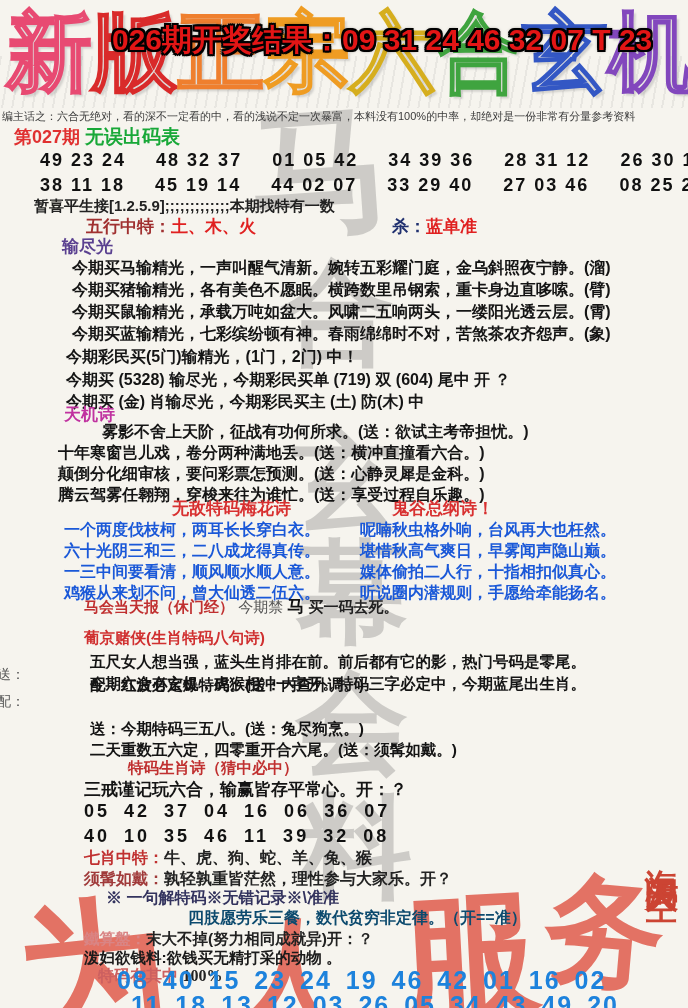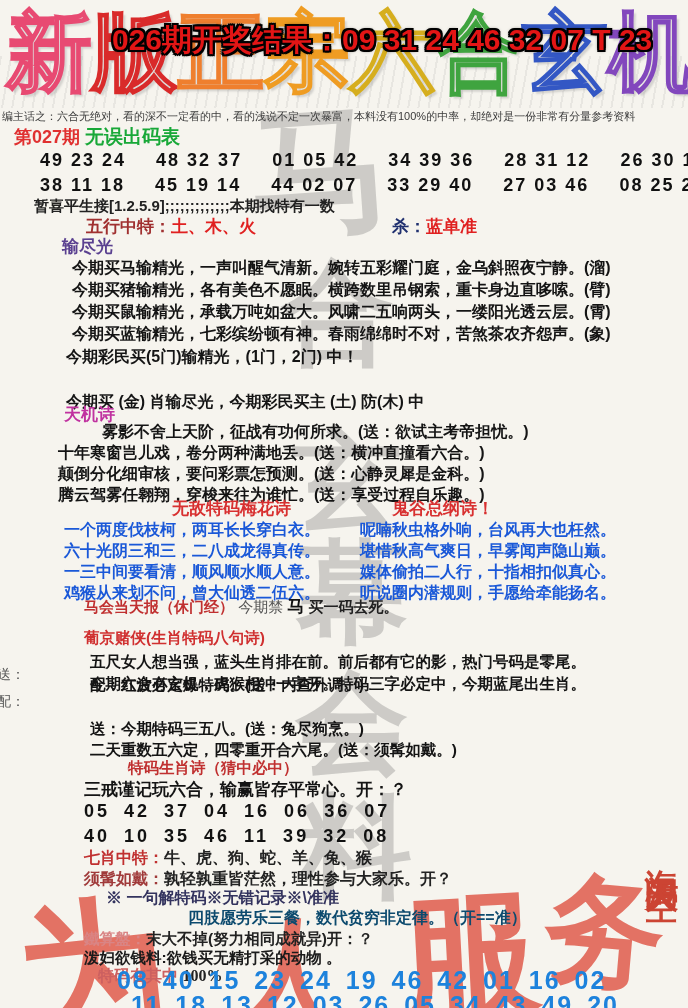--- a/index.html
+++ b/index.html
@@ -155,20 +155,21 @@
   <div id="kill" class="abs z">
     <span class="lab">杀：</span><span class="val">蓝单准</span>
   </div>
 
   <div id="sjg-hdr" class="abs z">输尽光</div>
   <div id="sjg0" class="abs z bline">今期买马输精光，一声叫醒气清新。婉转五彩耀门庭，金乌斜照夜宁静。(溜)</div>
   <div id="sjg1" class="abs z bline">今期买猪输精光，各有美色不愿眠。横跨数里吊钢索，重卡身边直哆嗦。(臂)</div>
   <div id="sjg2" class="abs z bline">今期买鼠输精光，承载万吨如盆大。风啸二五响两头，一缕阳光透云层。(霄)</div>
   <div id="sjg3" class="abs z bline">今期买蓝输精光，七彩缤纷顿有神。春雨绵绵时不对，苦煞茶农齐怨声。(象)</div>
   <div id="sjg4" class="abs z bline">今期彩民买(5门)输精光，(1门，2门) 中！</div>
+  <div id="sjg5" class="abs z bline">今期买 (5328) 输尽光，今期彩民买单 (719) 双 (604) 尾中 开 ？</div>
   <div id="sjg6" class="abs z bline">今期买 (金) 肖输尽光，今期彩民买主 (土) 防(木) 中</div>
 
   <div id="tjs-hdr" class="abs z">天机诗</div>
   <div id="tjs0" class="abs z bline">雾影不舍上天阶，征战有功何所求。(送：欲试主考帝担忧。)</div>
   <div id="tjs1" class="abs z bline">十年寒窗岂儿戏，卷分两种满地丢。(送：横冲直撞看六合。)</div>
   <div id="tjs2" class="abs z bline">颠倒分化细审核，要问彩票怎预测。(送：心静灵犀是金科。)</div>
   <div id="tjs3" class="abs z bline">腾云驾雾任翱翔，穿梭来往为谁忙。(送：享受过程自乐趣。)</div>
 
   <div id="ph-left" class="abs z poemhdr">无敌特码梅花诗</div>
   <div id="ph-right" class="abs z poemhdr">鬼谷总纲诗！</div>

